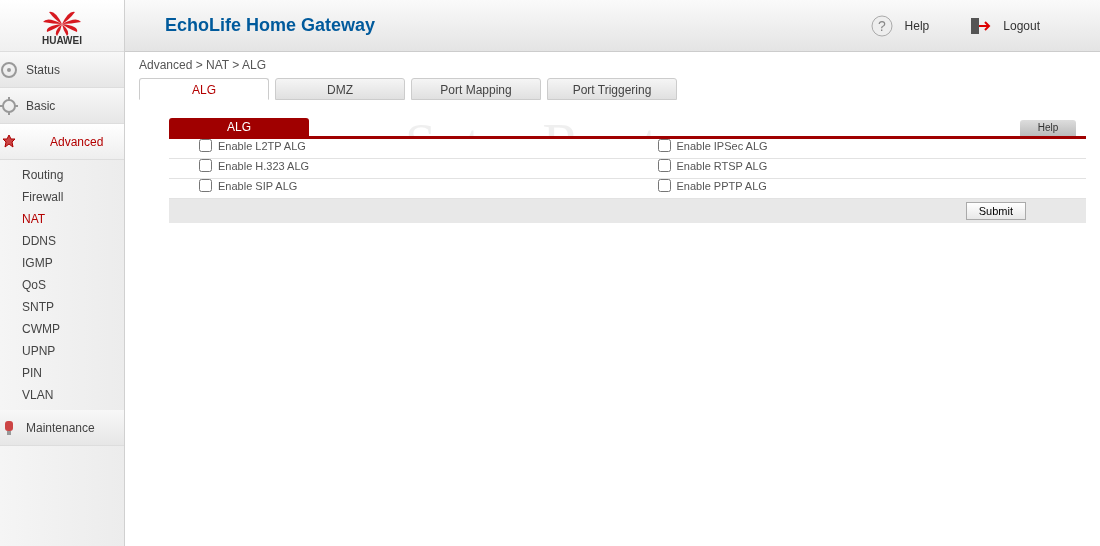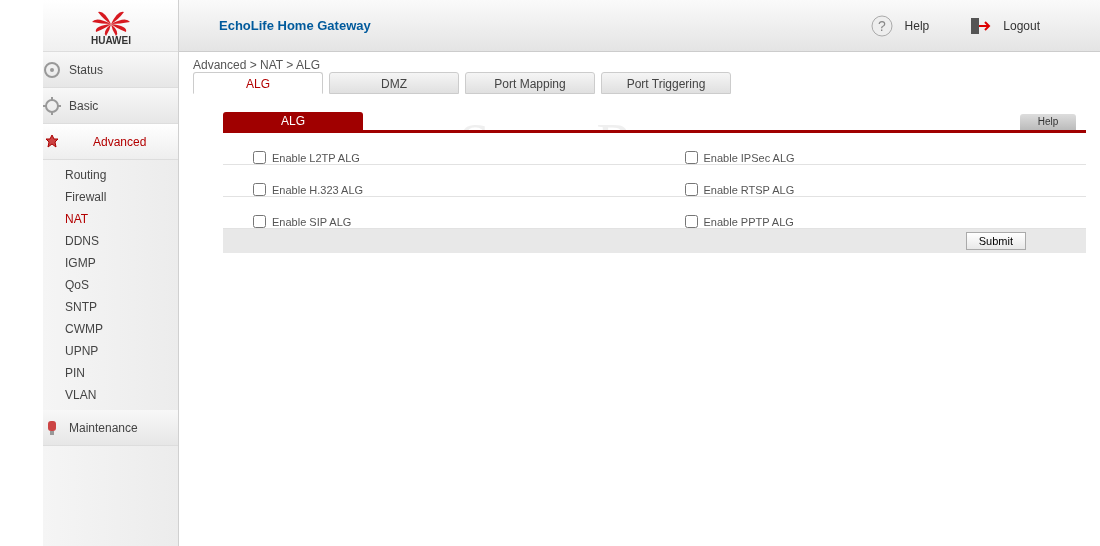--- a/index.html
+++ b/index.html
@@ -8,25 +8,24 @@
   font-size: 12px;
   color: #333;
   background: #fff;
   width: 1100px;
   height: 546px;
   overflow: hidden;
   position: relative;
 }
 .container { display: flex; height: 100%; }
 .sidebar {
-  width: 136px;
+  width: 125px;
   background: linear-gradient(to right, #f5f5f5, #ececec);
   border-right: 1px solid #d0d0d0;
   height: 100%;
-  margin-left: 43px;
 }
 .logo-area {
   height: 52px;
   display: flex;
   align-items: center;
   justify-content: center;
   background: linear-gradient(to bottom, #fff, #f0f0f0);
   border-bottom: 1px solid #ddd;
 }
 .logo-svg { width: 90px; height: 40px; }
@@ -60,31 +59,31 @@
 .topbar {
   height: 52px;
   background: linear-gradient(to bottom, #fafafa, #e4e4e4);
   border-bottom: 1px solid #ccc;
   display: flex;
   align-items: center;
   padding: 0 20px 0 40px;
 }
 .title {
   color: #005a9c;
-  font-size: 13px;
+  font-size: 18px;
   font-weight: bold;
   flex: 1;
 }
 .topbar .ticon {
   width: 22px; height: 22px; margin-right: 12px;
   cursor: pointer;
 }
 .topbar .tlabel { margin-right: 40px; cursor: pointer; color: #333; }
 .content { padding: 6px 14px 14px 14px; flex: 1; position: relative; }
-.breadcrumb { color: #555; font-size: 12px; margin-bottom: 0; }
+.breadcrumb { color: #555; font-size: 12px; margin-bottom: 6px; }
 .tabs { display: flex; gap: 6px; margin-bottom: 18px; }
 .tab {
   width: 130px;
   height: 22px;
   text-align: center;
   line-height: 22px;
   border: 1px solid #ccc;
   background: linear-gradient(to bottom, #f5f5f5, #e0e0e0);
   border-radius: 3px 3px 0 0;
   color: #444;
@@ -124,22 +123,22 @@
   cursor: pointer;
   margin-right: 10px;
 }
 .panel-body {
   border-top: 3px solid #a00000;
   background: #fff;
 }
 .row {
   display: flex;
   border-bottom: 1px solid #e2e2e2;
-  height: 32px;
-  align-items: flex-end;
+  height: 20px;
+  align-items: flex-start;
 }
 .cell {
   flex: 1;
   display: flex;
   align-items: center;
   padding-left: 30px;
   font-size: 11px;
   color: #555;
 }
 .cell input[type=checkbox] { margin-right: 6px; }

